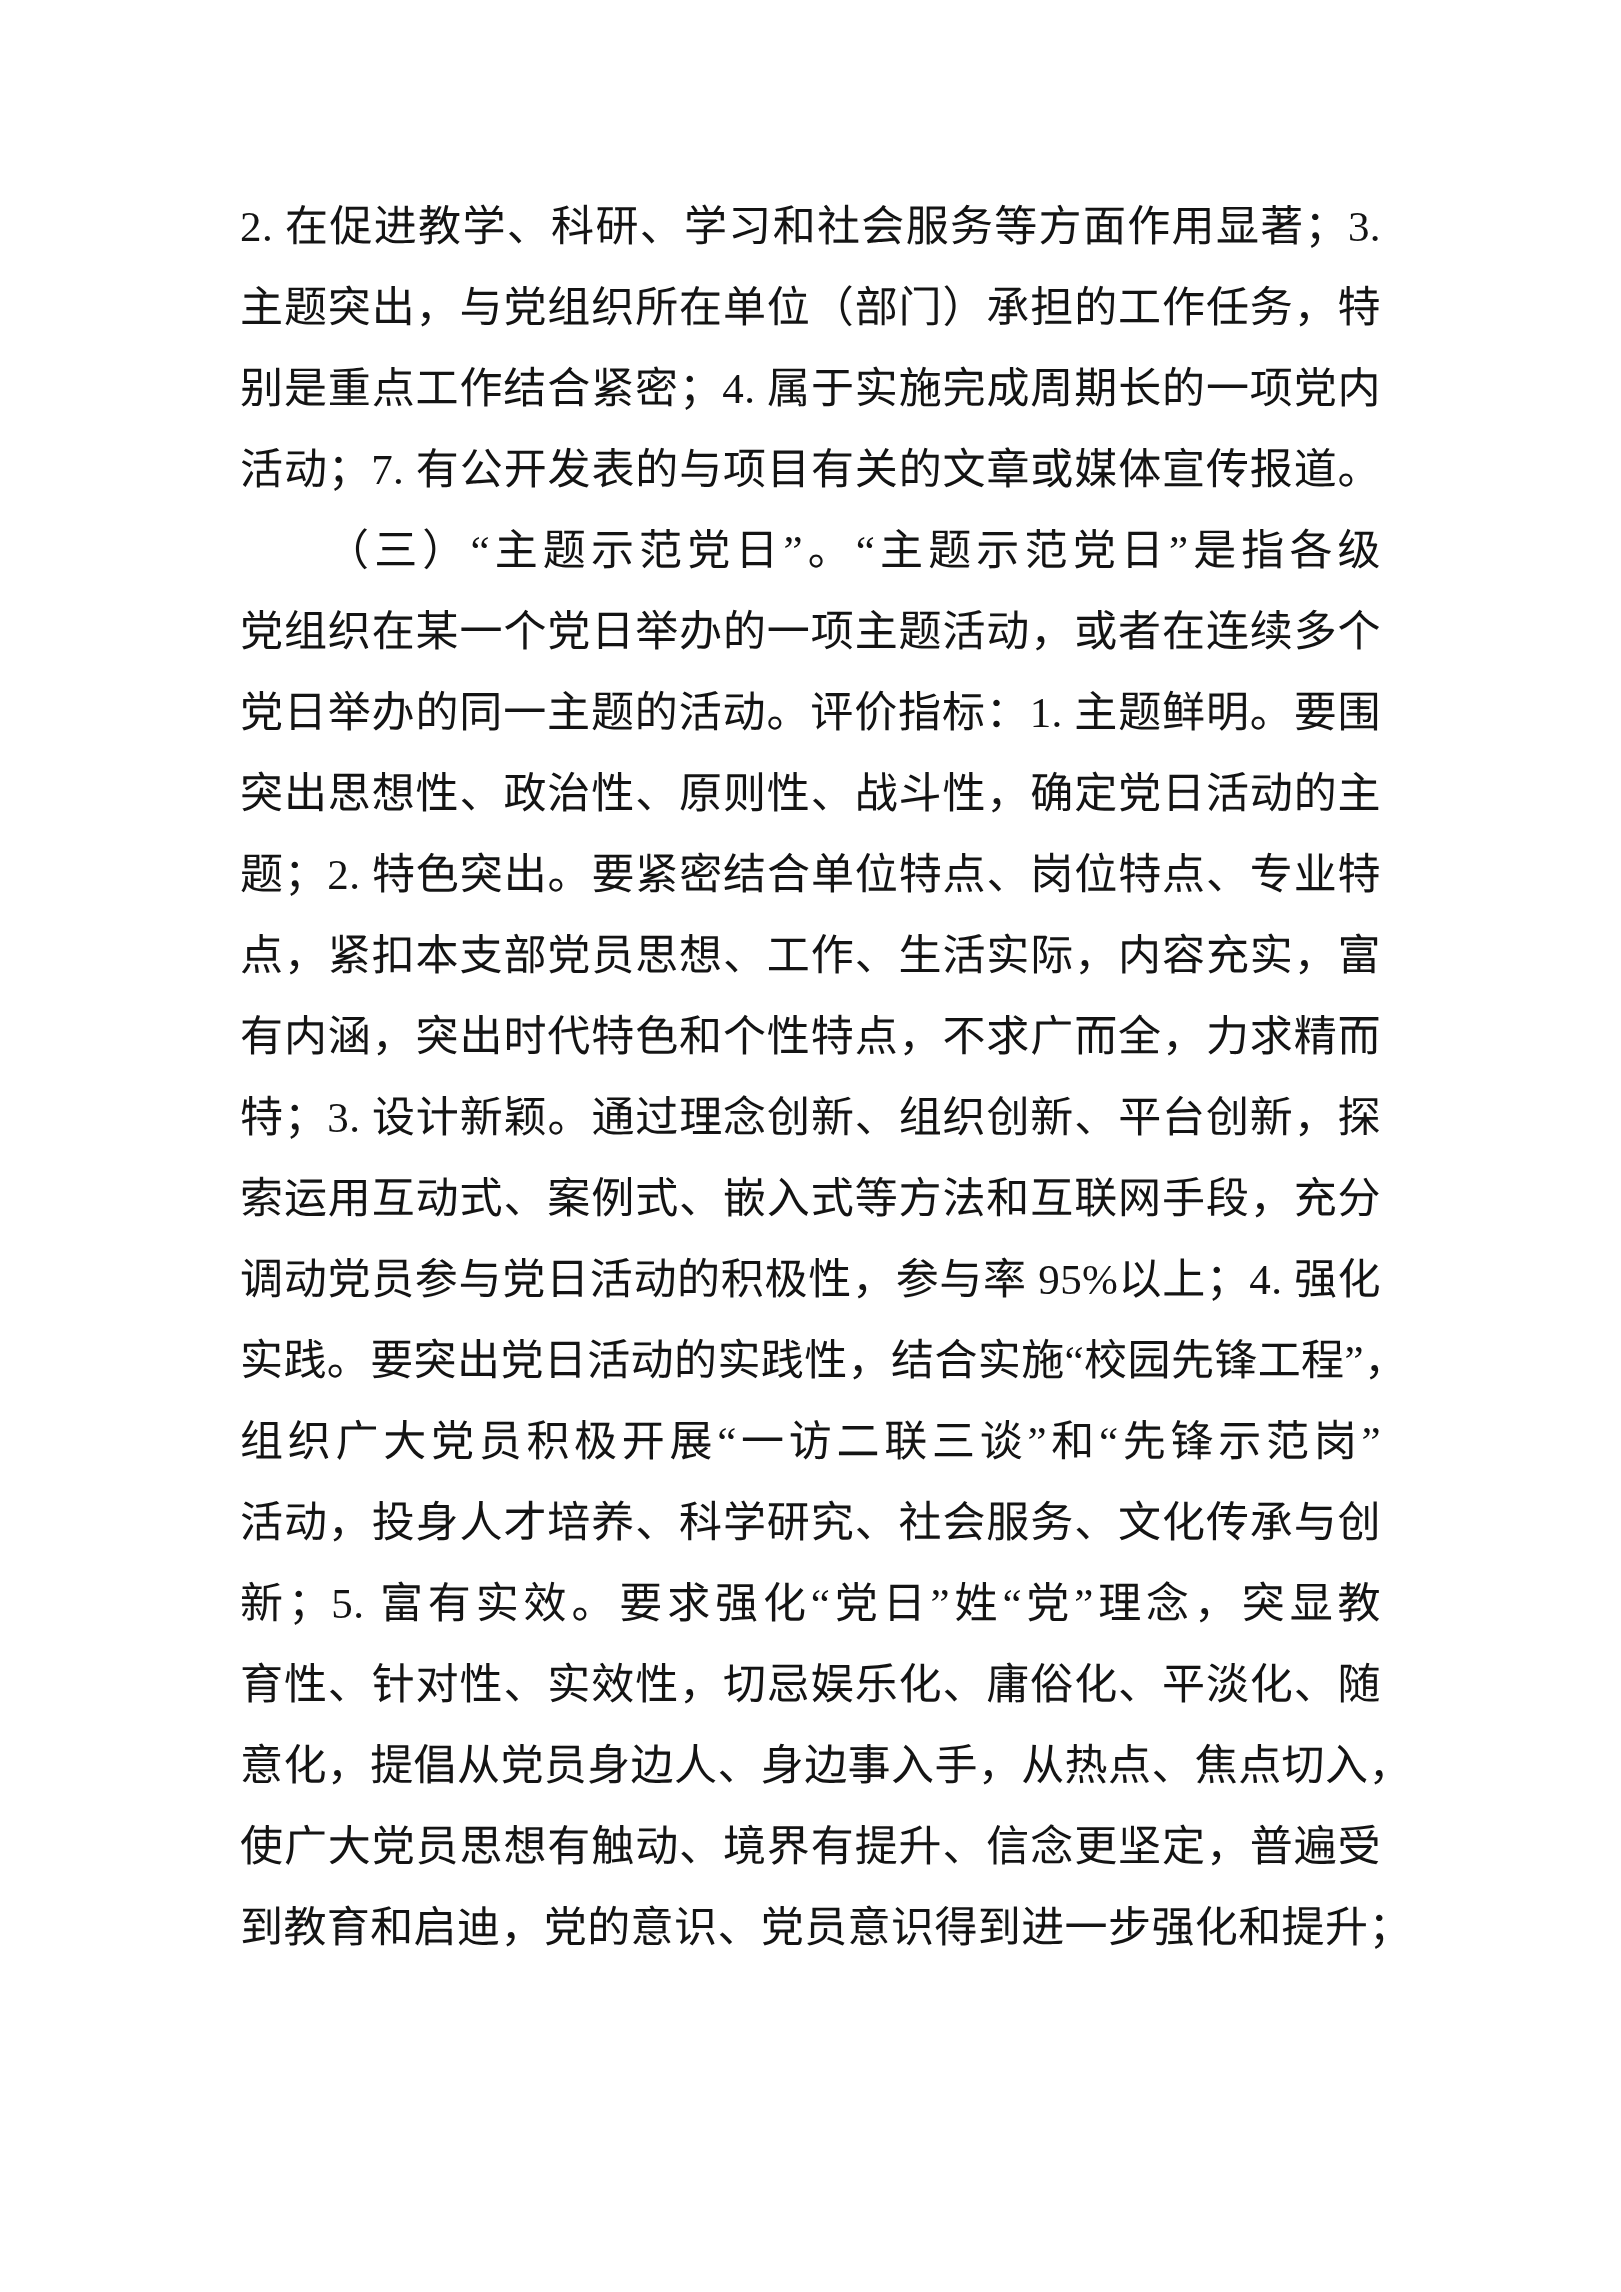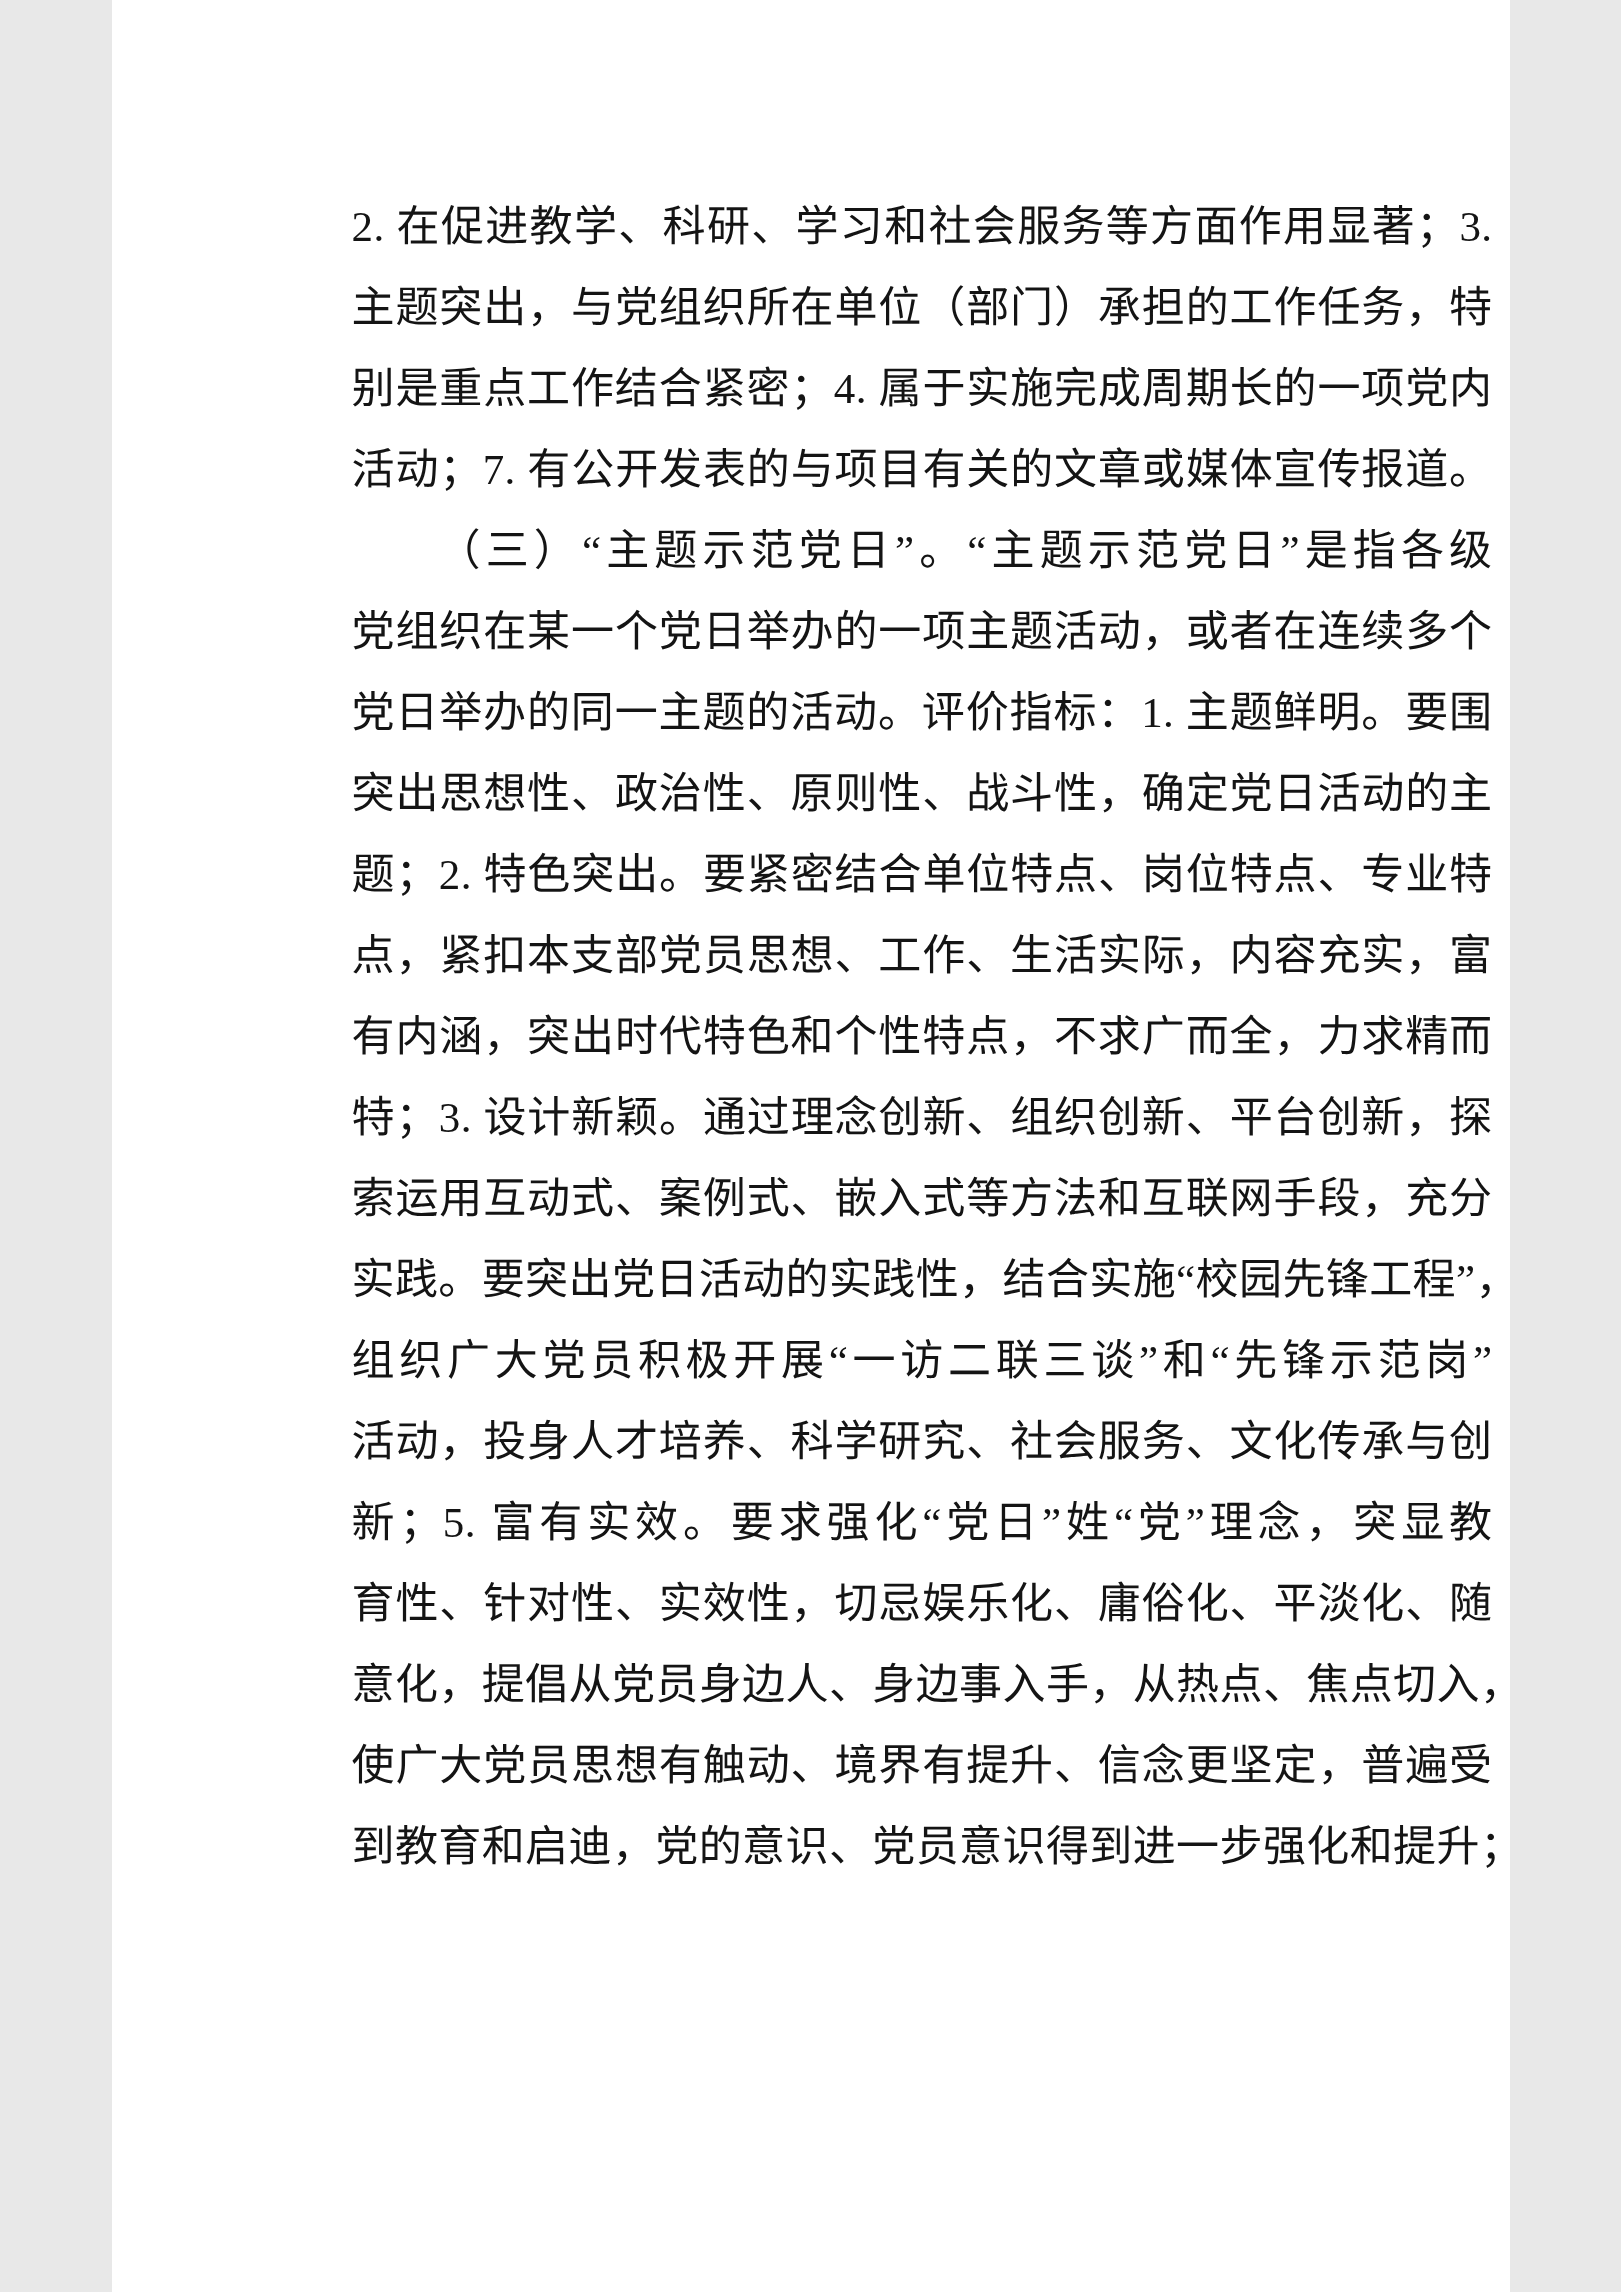--- a/index.html
+++ b/index.html
@@ -2,21 +2,21 @@
 <html lang="zh-CN"><head>
 <meta charset="utf-8">
 <style>
   html, body {
     margin: 0;
     padding: 0;
     background: #e8e8e8;
   }
   .page {
     position: relative;
-    width: 1398px;
+    width: 1621px;
     height: 2293px;
     margin: 0 auto;
     background: #ffffff;
     overflow: hidden;
   }
   .doc-body {
     position: absolute;
     left: 240px;
     top: 186px;
     width: 1141px;
@@ -53,20 +53,21 @@
       <div class="paragraph">
         <div class="line first-indent">（三）“主题示范党日”。“主题示范党日”是指各级</div>
         <div class="line">党组织在某一个党日举办的一项主题活动，或者在连续多个</div>
         <div class="line">党日举办的同一主题的活动。评价指标：1. 主题鲜明。要围</div>
         <div class="line">突出思想性、政治性、原则性、战斗性，确定党日活动的主</div>
         <div class="line">题；2. 特色突出。要紧密结合单位特点、岗位特点、专业特</div>
         <div class="line">点，紧扣本支部党员思想、工作、生活实际，内容充实，富</div>
         <div class="line">有内涵，突出时代特色和个性特点，不求广而全，力求精而</div>
         <div class="line">特；3. 设计新颖。通过理念创新、组织创新、平台创新，探</div>
         <div class="line">索运用互动式、案例式、嵌入式等方法和互联网手段，充分</div>
+        <div class="line">调动党员参与党日活动的积极性，参与率 95%以上；4. 强化</div>
         <div class="line">实践。要突出党日活动的实践性，结合实施“校园先锋工程”，</div>
         <div class="line">组织广大党员积极开展“一访二联三谈”和“先锋示范岗”</div>
         <div class="line">活动，投身人才培养、科学研究、社会服务、文化传承与创</div>
         <div class="line">新；5. 富有实效。要求强化“党日”姓“党”理念，突显教</div>
         <div class="line">育性、针对性、实效性，切忌娱乐化、庸俗化、平淡化、随</div>
         <div class="line">意化，提倡从党员身边人、身边事入手，从热点、焦点切入，</div>
         <div class="line">使广大党员思想有触动、境界有提升、信念更坚定，普遍受</div>
         <div class="line">到教育和启迪，党的意识、党员意识得到进一步强化和提升；</div>
       </div>
     </div>

